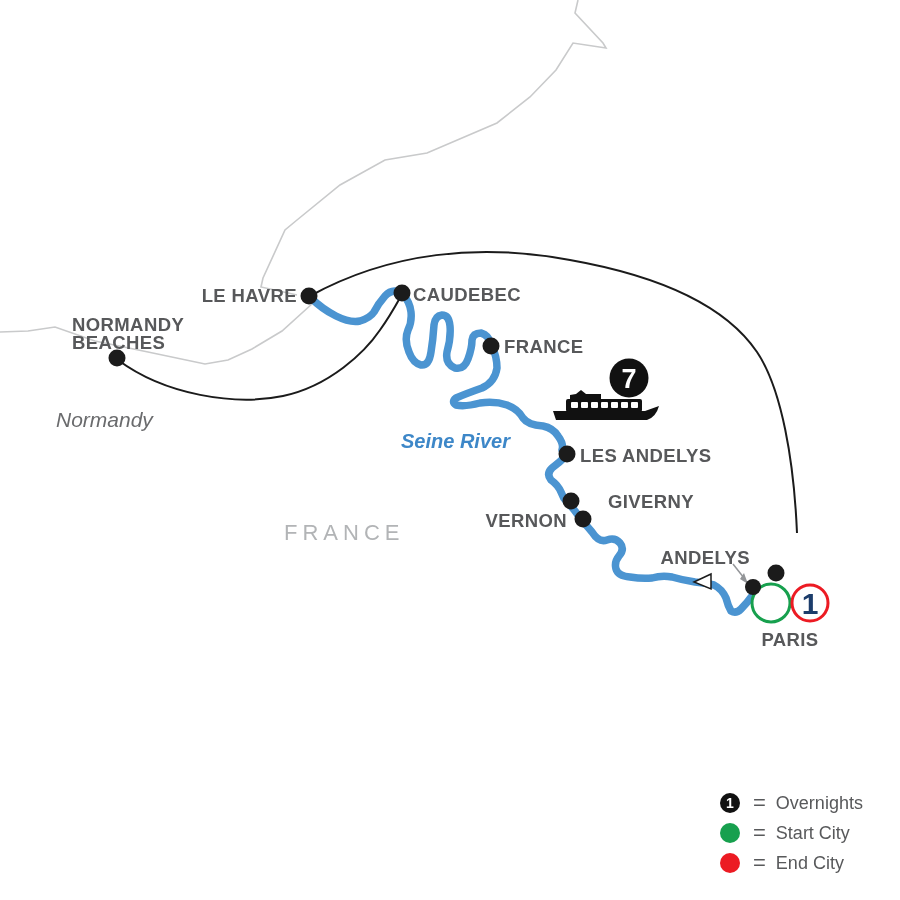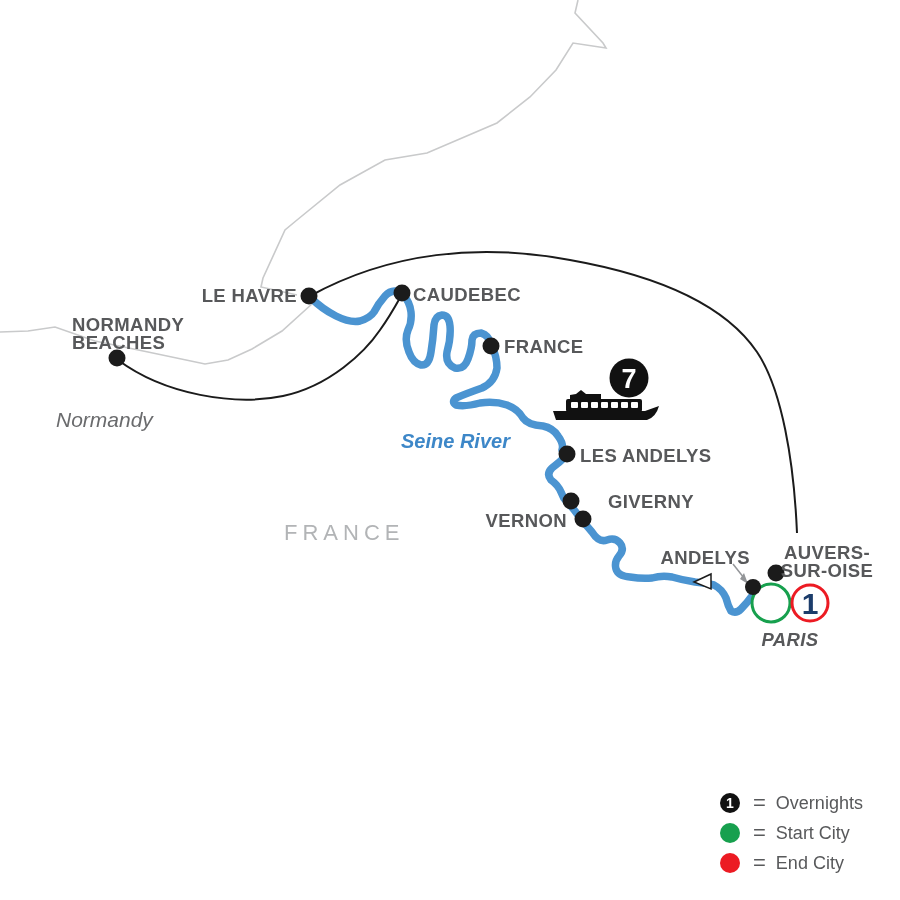--- a/index.html
+++ b/index.html
@@ -87,25 +87,21 @@
   <div class="lbl city-label" style="left:413px;top:295px;transform:translate(0,-50%);">CAUDEBEC</div>
   <div class="lbl city-label two-line" style="left:72px;top:316px;">
     <span>NORMANDY</span>
     <span>BEACHES</span>
   </div>
   <div class="lbl city-label" style="left:504px;top:347px;transform:translate(0,-50%);">FRANCE</div>
   <div class="lbl city-label" style="left:580px;top:456px;transform:translate(0,-50%);">LES ANDELYS</div>
   <div class="lbl city-label" style="left:608px;top:502px;transform:translate(0,-50%);">GIVERNY</div>
   <div class="lbl city-label" style="left:567px;top:521px;transform:translate(-100%,-50%);">VERNON</div>
   <div class="lbl city-label" style="left:750px;top:558px;transform:translate(-100%,-50%);">ANDELYS</div>
-  <div class="lbl city-label two-line center" style="left:827px;top:544px;transform:translate(-50%,0);">
-    <span>AUVERS-</span>
-    <span>SUR-OISE</span>
-  </div>
-  <div class="lbl city-label" style="left:790px;top:629px;transform:translate(-50%,0);font-style:italic;">PARIS</div>
+  <div class="lbl city-label" style="left:790px;top:629px;transform:translate(-50%,0);">PARIS</div>
 
   <div class="lbl region-france" style="left:243px;top:520px;margin-left:41px;">FRANCE</div>
   <div class="lbl region-normandy" style="left:56px;top:408px;">Normandy</div>
   <div class="lbl river-label" style="left:401px;top:430px;">Seine River</div>
 
   <div class="badge-text ship-badge" style="left:629px;top:379px;">7</div>
   <div class="badge-text paris-one" style="left:810px;top:604px;">1</div>
 
   <div class="legend">
     <div class="legend-row">

